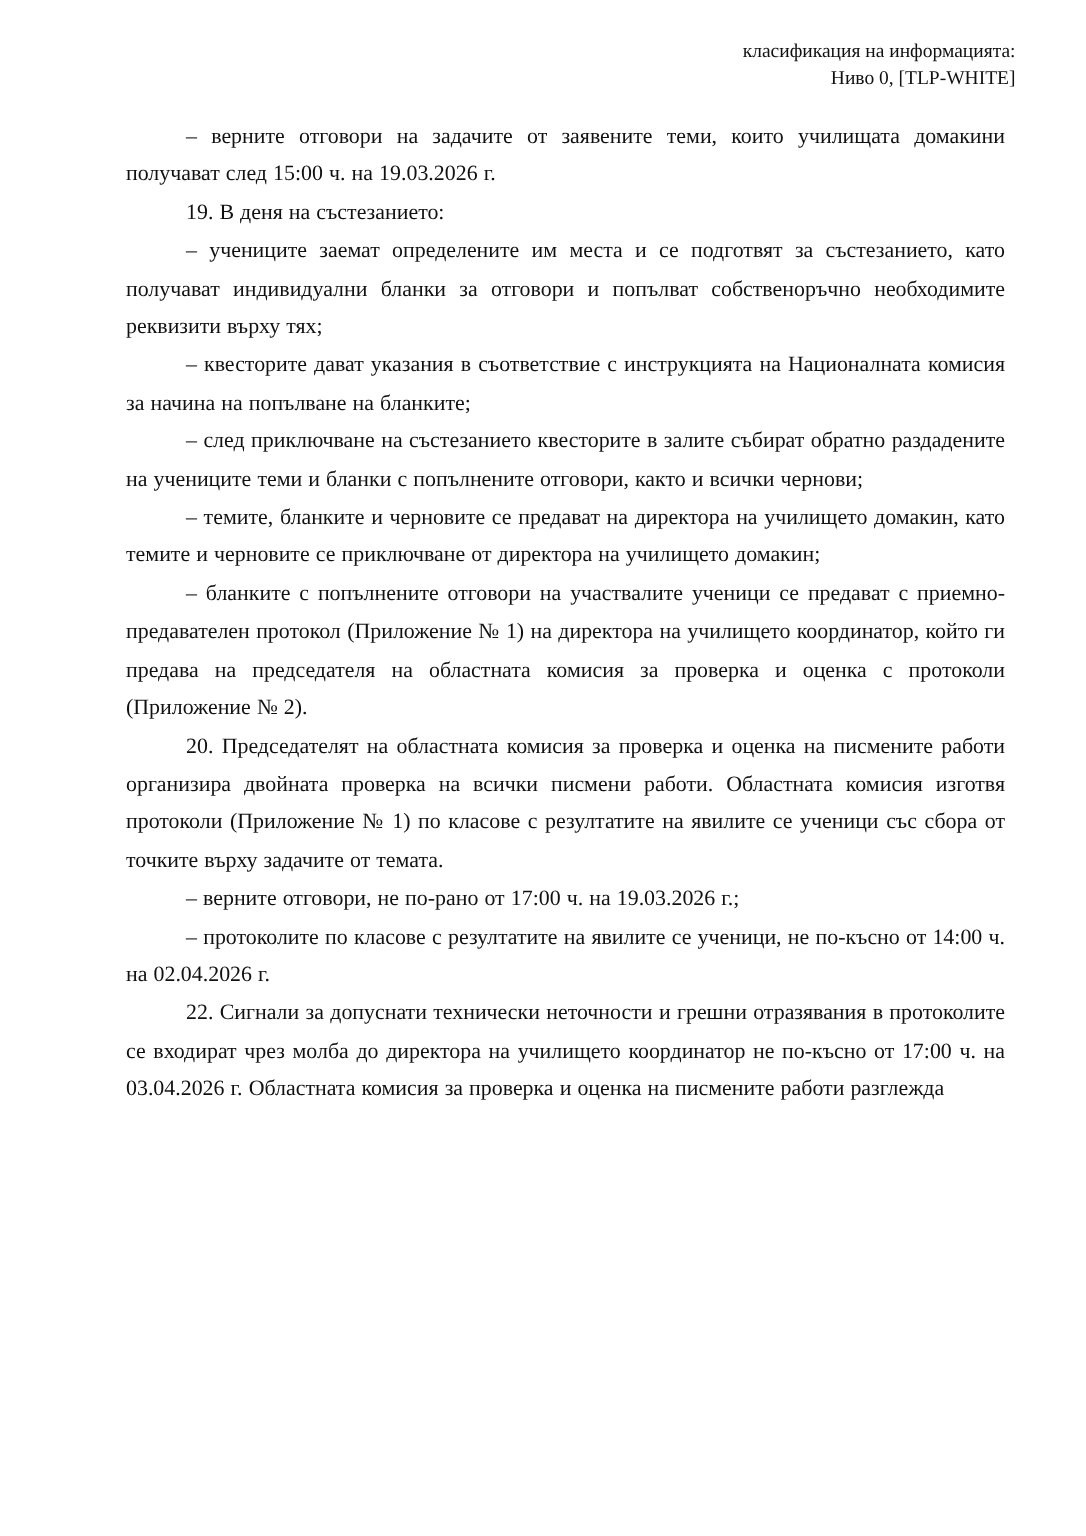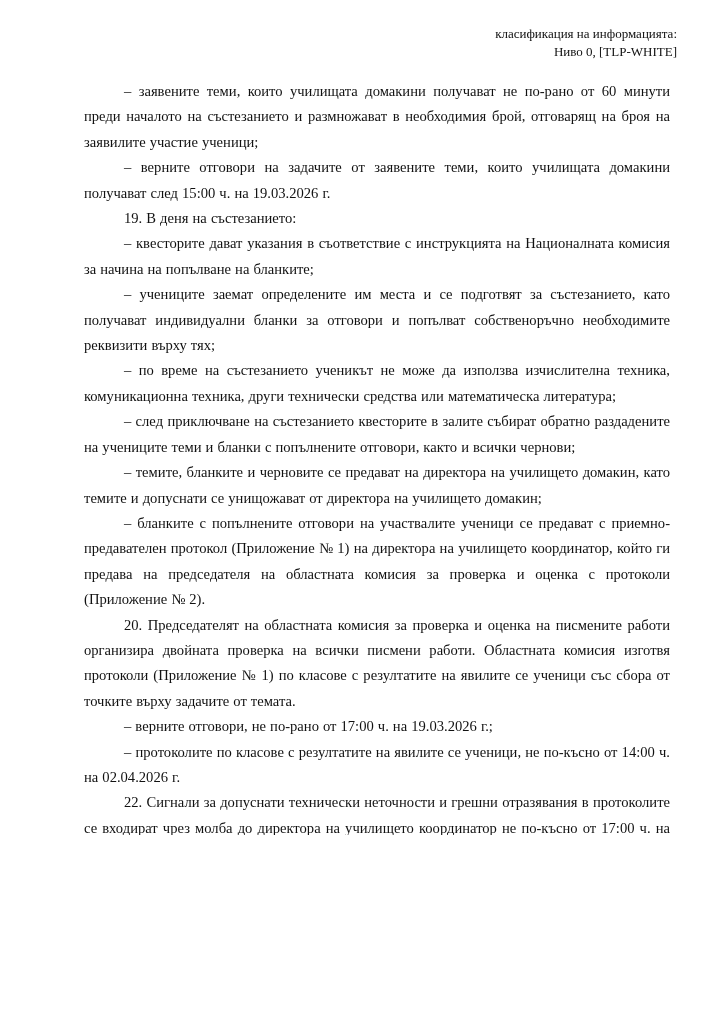--- a/index.html
+++ b/index.html
@@ -54,28 +54,26 @@
 <body>
 
 <div class="page">
 
   <div class="classification">
     <div>класификация на информацията:</div>
     <div>Ниво 0, [TLP-WHITE]</div>
   </div>
 
   <div class="doc-body">
-      <p class="para"><span class="">– заявените теми, които училищата домакини получават не по-рано от 60 минути преди началото на състезанието и размножават в необходимия брой, отговарящ на броя на заявилите участие ученици;</span></p>
       <p class="para"><span class="">– верните отговори на задачите от заявените теми, които училищата домакини получават след 15:00 ч. на 19.03.2026 г.</span></p>
       <p class="para"><span class="">19. В деня на състезанието:</span></p>
+      <p class="para"><span class="">– учениците заемат определените им места и се подготвят за състезанието, като получават индивидуални бланки за отговори и попълват собственоръчно необходимите реквизити върху тях;</span></p>
       <p class="para"><span class="">– квесторите дават указания в съответствие с инструкцията на Националната комисия за начина на попълване на бланките;</span></p>
-      <p class="para"><span class="">– учениците заемат определените им места и се подготвят за състезанието, като получават индивидуални бланки за отговори и попълват собственоръчно необходимите реквизити върху тях;</span></p>
-      <p class="para"><span class="">– по време на състезанието ученикът не може да използва изчислителна техника, комуникационна техника, други технически средства или математическа литература;</span></p>
       <p class="para"><span class="">– след приключване на състезанието квесторите в залите събират обратно раздадените на учениците теми и бланки с попълнените отговори, както и всички чернови;</span></p>
-      <p class="para"><span class="">– темите, бланките и черновите се предават на директора на училището домакин, като темите и допуснати се унищожават от директора на училището домакин;</span></p>
+      <p class="para"><span class="">– темите, бланките и черновите се предават на директора на училището домакин, като темите и черновите се приключване от директора на училището домакин;</span></p>
       <p class="para"><span class="">– бланките с попълнените отговори на участвалите ученици се предават с приемно-предавателен протокол (</span><span class="italic">Приложение № 1</span><span class="">) на директора на училището координатор, който ги предава на председателя на областната комисия за проверка и оценка с протоколи (</span><span class="italic">Приложение № 2</span><span class="">).</span></p>
       <p class="para"><span class="">20. Председателят на областната комисия за проверка и оценка на писмените работи организира двойната проверка на всички писмени работи. Областната комисия изготвя протоколи (</span><span class="italic">Приложение № 1</span><span class="">) по класове с резултатите на явилите се ученици със сбора от точките върху задачите от темата.</span></p>
       <p class="para"><span class="">– верните отговори, не по-рано от 17:00 ч. на 19.03.2026 г.;</span></p>
       <p class="para"><span class="">– протоколите по класове с резултатите на явилите се ученици, не по-късно от 14:00 ч. на 02.04.2026 г.</span></p>
       <p class="para"><span class="">22. Сигнали за допуснати технически неточности и грешни отразявания в протоколите се входират чрез молба до директора на училището координатор не по-късно от 17:00 ч. на 03.04.2026 г. Областната комисия за проверка и оценка на писмените работи разглежда</span></p>
     </div>
 
   <div class="page-footer">4</div>
 
 </div>

